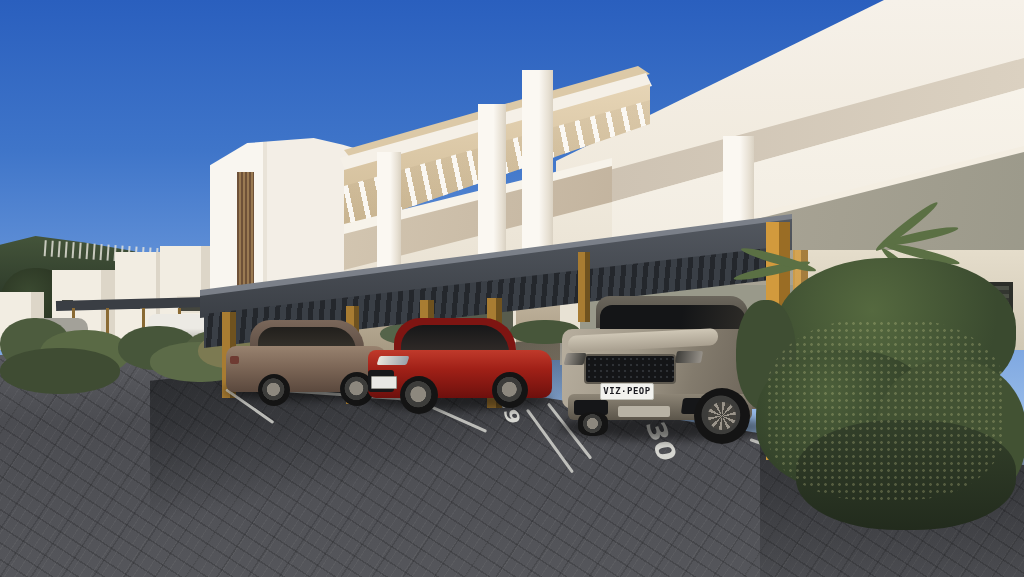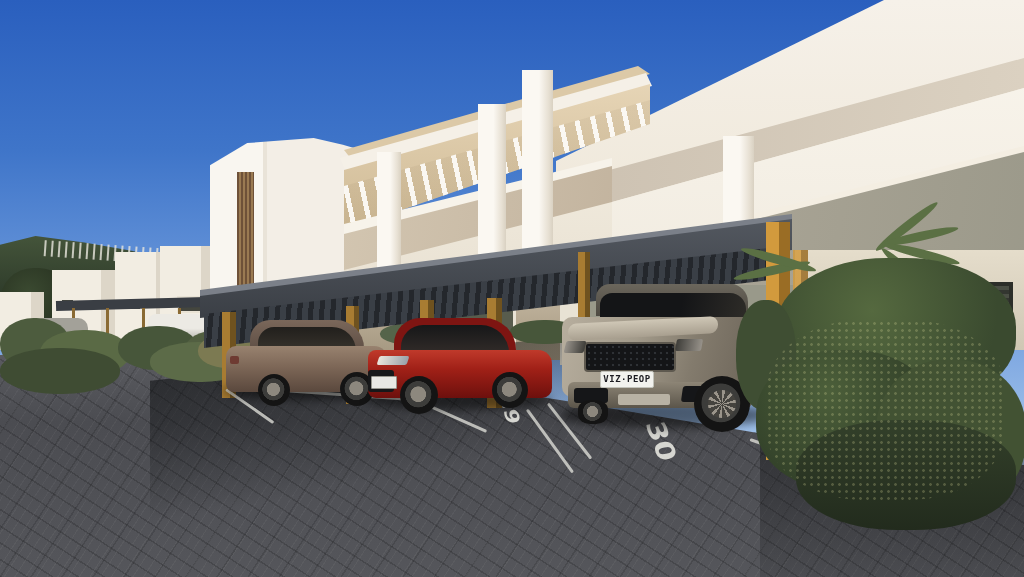--- a/index.html
+++ b/index.html
@@ -127,21 +127,21 @@
      background:#7e1512;}
   .red-win{left:33px;top:9px;width:108px;height:32px;border-radius:22px 28px 0 0;
      background:linear-gradient(180deg,#161718,#352e2b);}
   .red-body{left:0;top:34px;width:184px;height:48px;border-radius:8px 14px 10px 8px;
      background:linear-gradient(180deg,#c03a2b 0%,var(--car-red,#a02017) 40%,#6d100d 100%);}
   .red-head{left:10px;top:40px;width:30px;height:9px;transform:skewX(-18deg);border-radius:2px;
      background:linear-gradient(90deg,#eae6dc,#98a0a8);}
   .red-grille{left:0;top:54px;width:26px;height:22px;background:#17181a;border-radius:3px;}
   .red-plate{left:3px;top:60px;width:24px;height:11px;background:#e8e8e4;border:1px solid #96968e;border-radius:1px;}
 
-  .suv{left:560px;top:284px;width:212px;height:150px;}
+  .suv{left:560px;top:296px;width:212px;height:150px;}
   .suv-roof{left:36px;top:0;width:152px;height:32px;border-radius:14px 18px 0 0;
      background:linear-gradient(180deg,#6b665c,#4e4a42);}
   .suv-glass{left:40px;top:9px;width:146px;height:34px;border-radius:12px 16px 0 0;
      background:linear-gradient(100deg,#141517 55%,#2e2c28);}
   .suv-body{left:2px;top:33px;width:208px;height:80px;border-radius:10px 16px 14px 10px;
      background:linear-gradient(105deg,var(--car-silver,#b7ae9e) 0%,#a29a8a 35%,#837b6d 62%,#675f54 100%);}
   .suv-hood{left:8px;top:36px;width:150px;height:17px;border-radius:8px;transform:skewY(-3deg);
      background:linear-gradient(180deg,#cfc7b6,#a89f8f);}
   .suv-grille{left:24px;top:58px;width:88px;height:26px;border-radius:4px;background:#141517;
      border:2px solid #5e594f;

